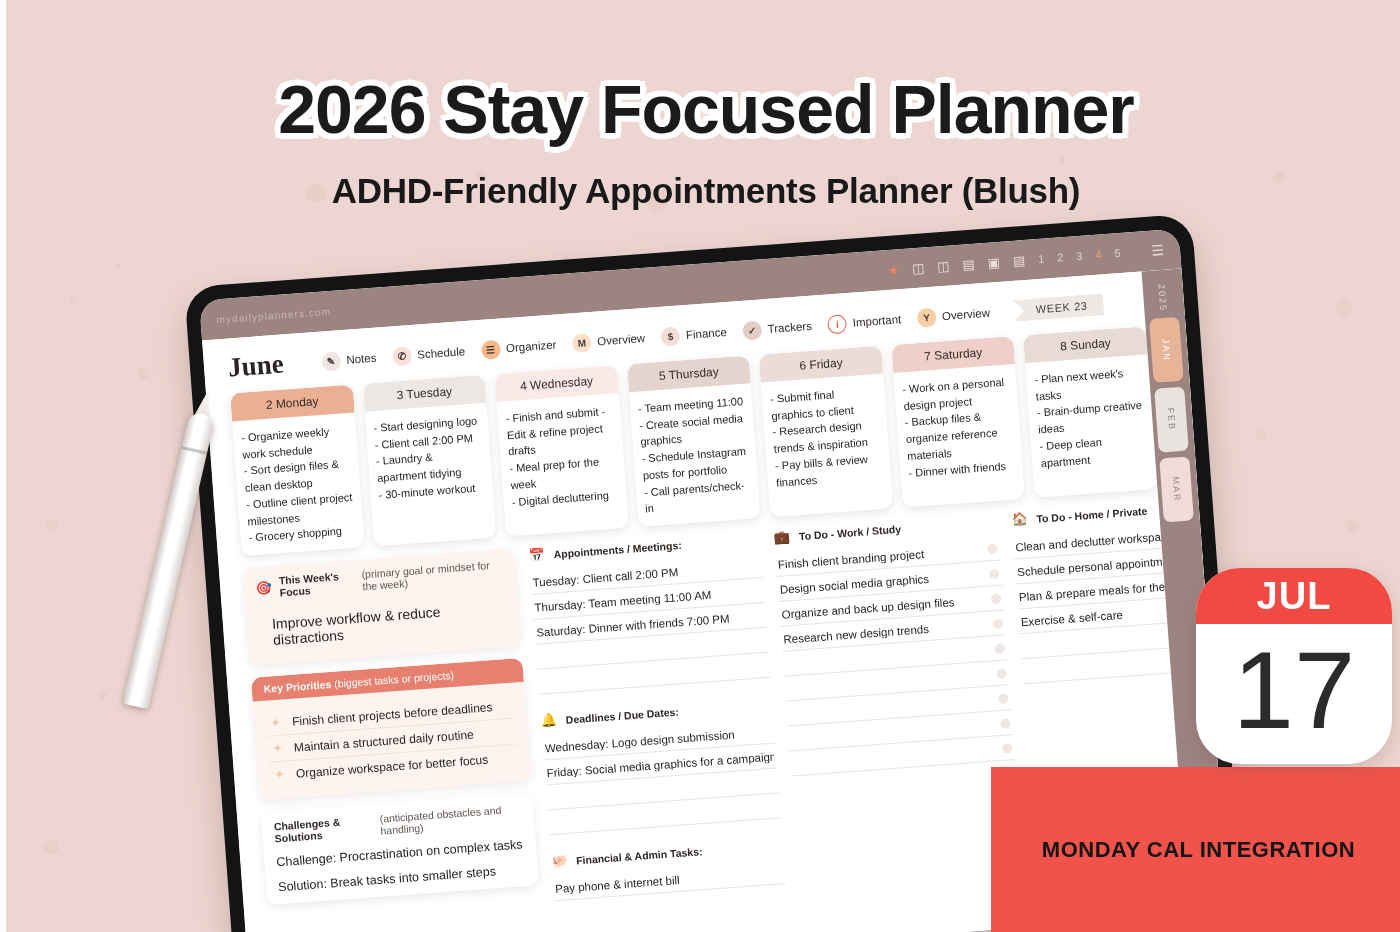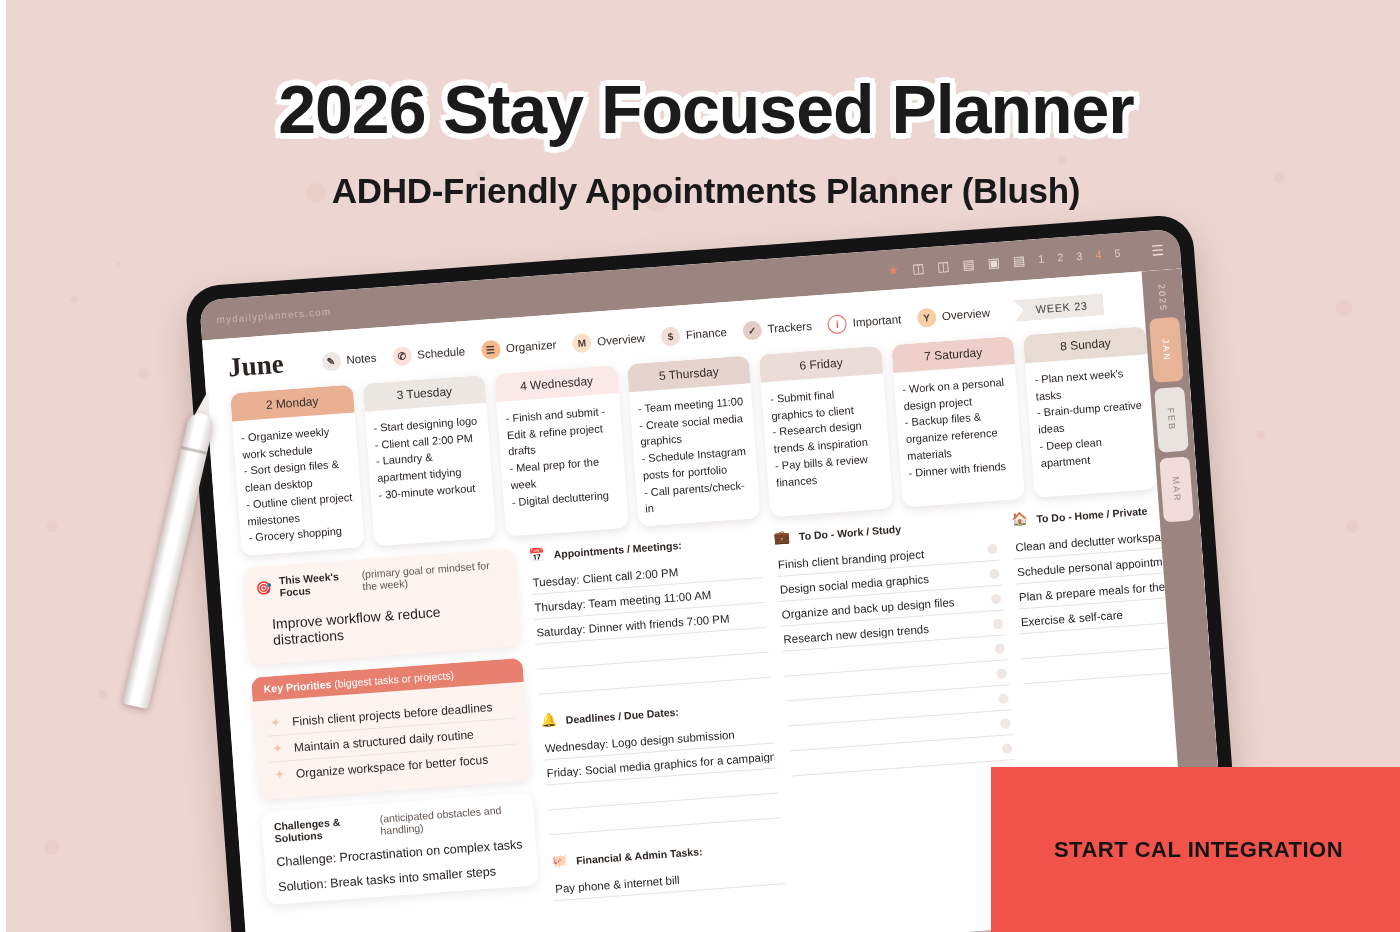--- a/index.html
+++ b/index.html
@@ -622,18 +622,22 @@
       </div>
     </div>
   </div>
 
   <div id="stylus">
     <div class="tip"></div>
     <div class="shaft"></div>
     <div class="band"></div>
   </div>
 
+  <div id="apple-cal">
+    <div class="cal-top">JUL</div>
+    <div class="cal-day">17</div>
+  </div>
 
   <div id="promo-banner">
-    <div class="l1">START CAL INTEGRATION</div>
+    <div class="l1">MONDAY CAL INTEGRATION</div>
   </div>
 
 </div>
 
 </body></html>

